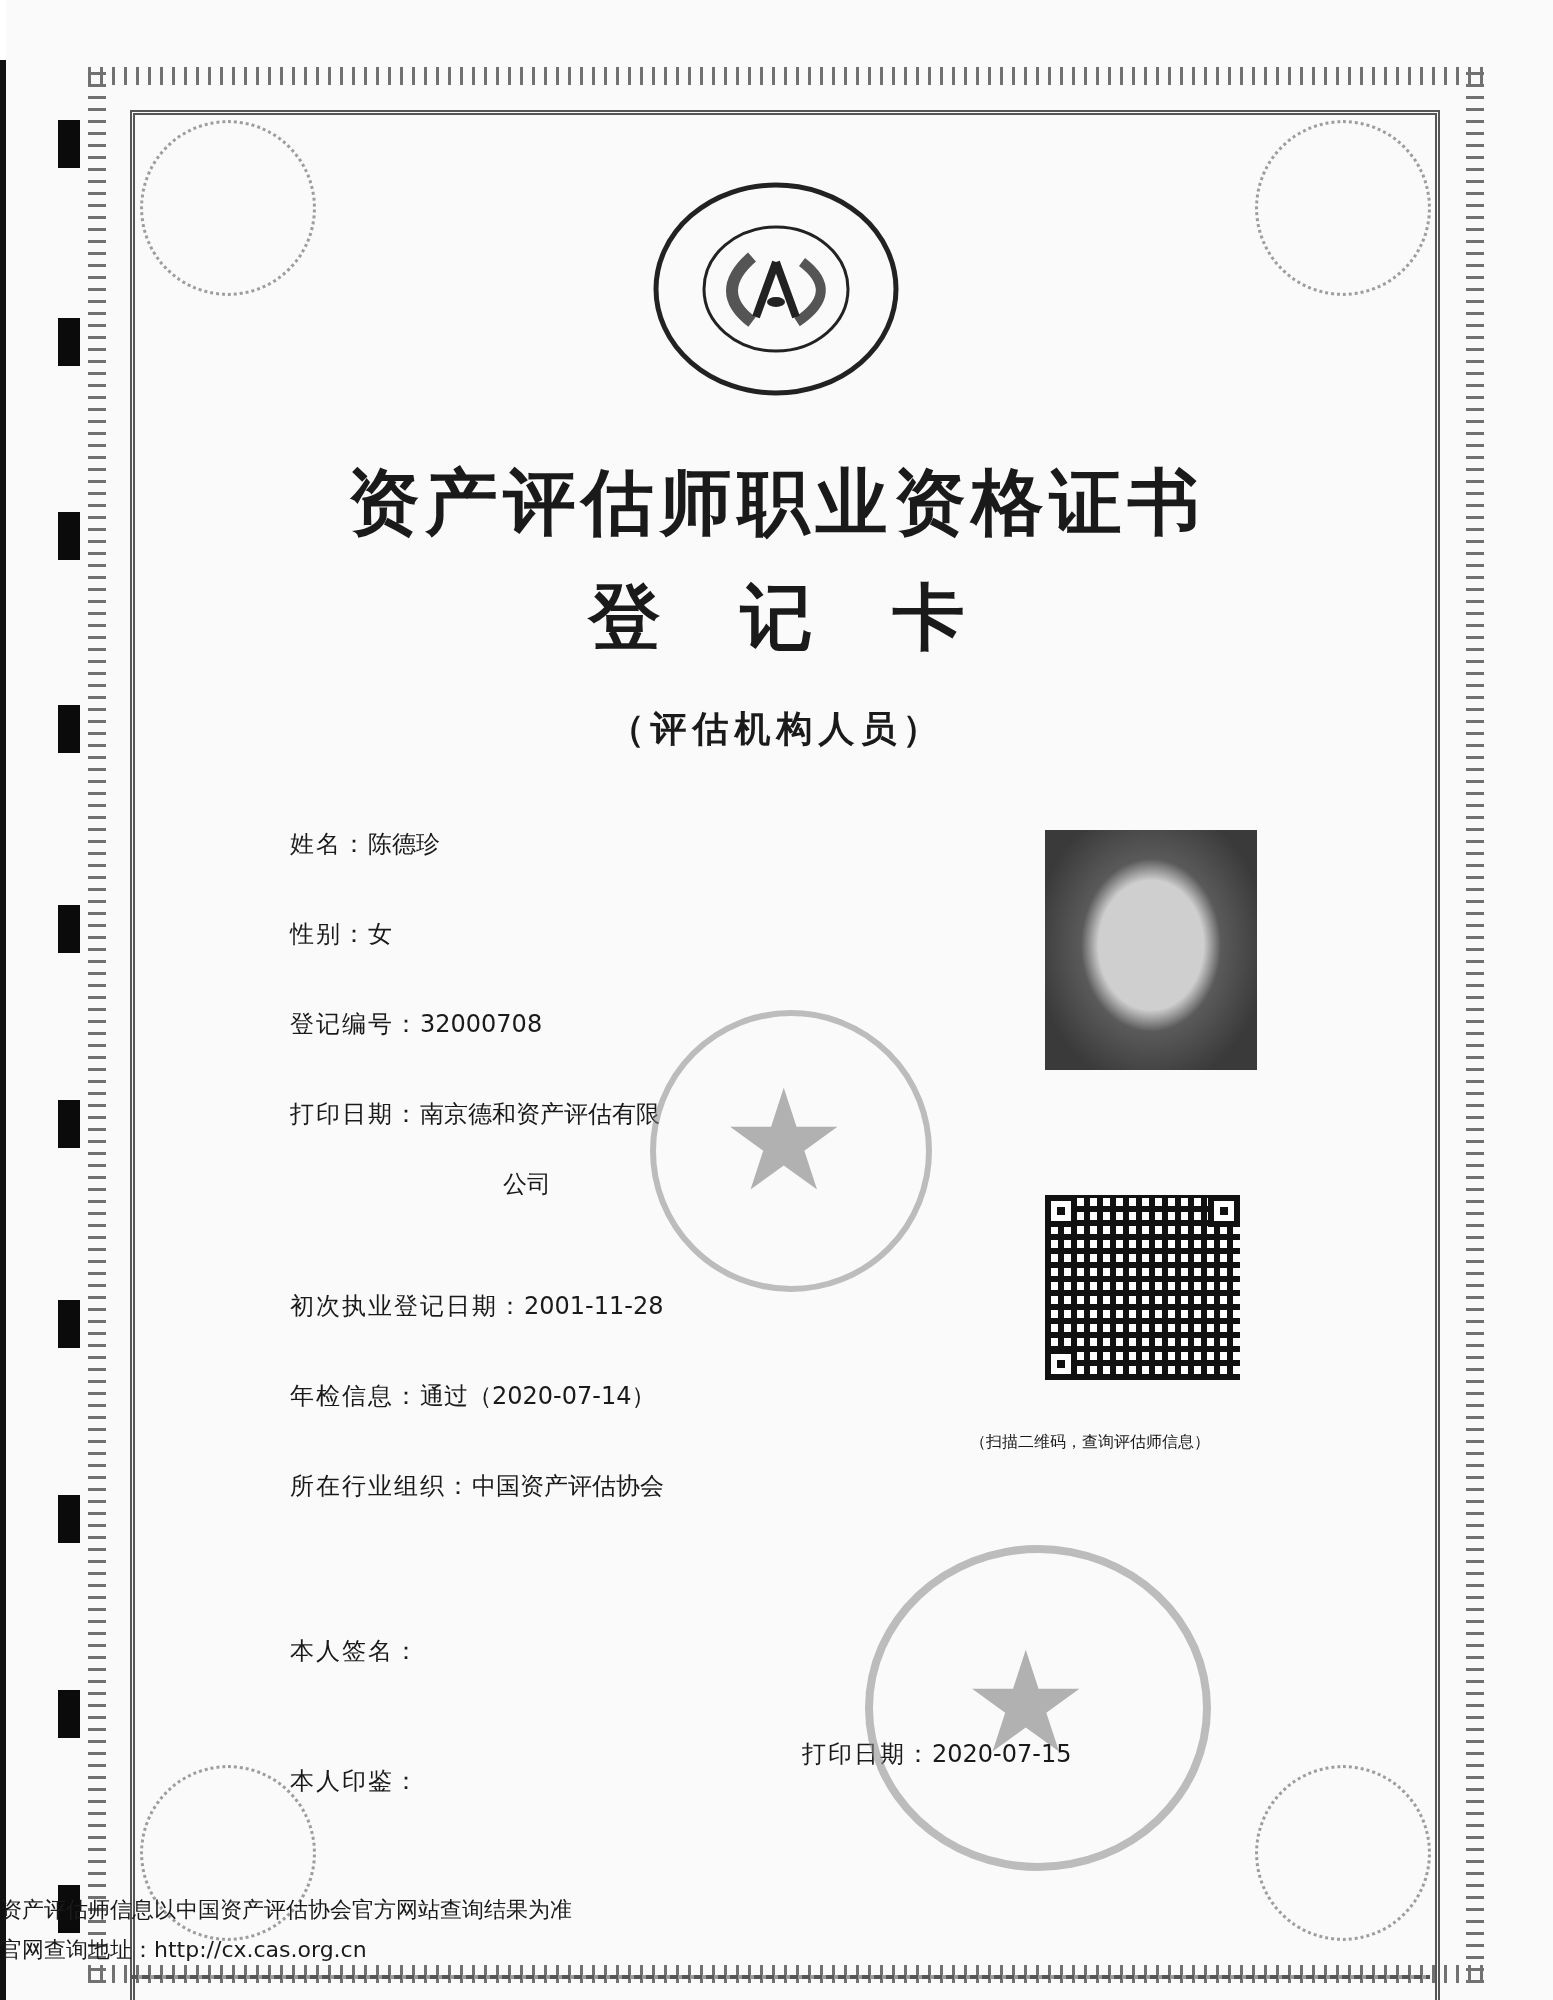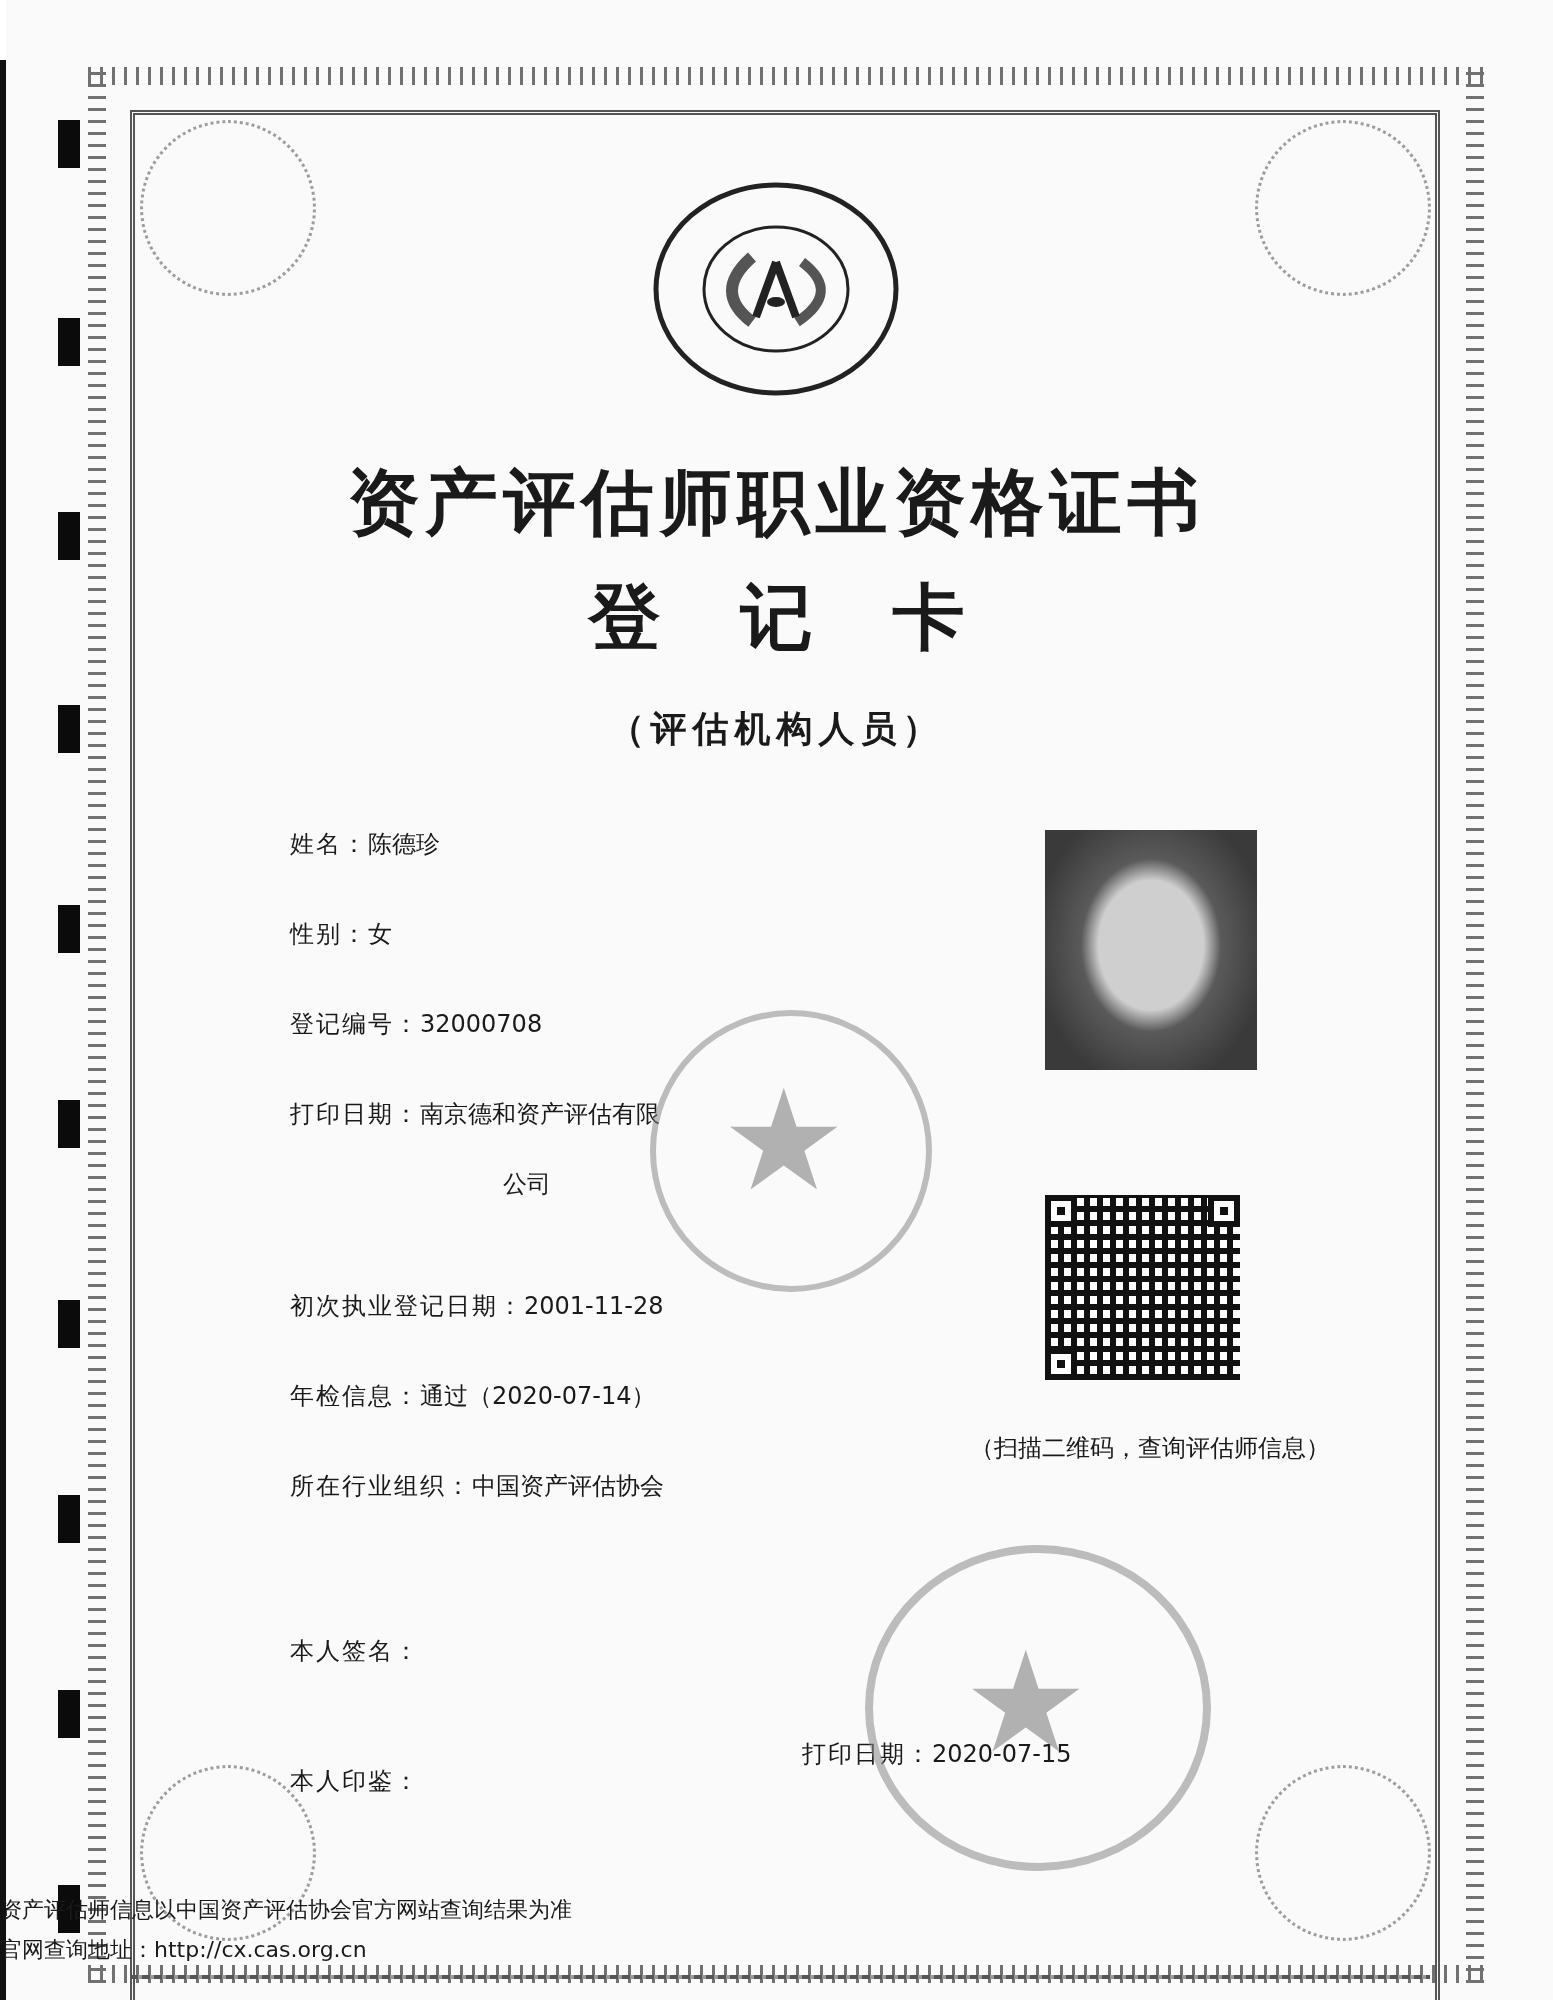--- a/index.html
+++ b/index.html
@@ -23,21 +23,21 @@
   .title-sub{top:570px;font-size:72px;letter-spacing:80px;padding-left:80px;box-sizing:border-box;}
   .title-role{top:705px;font-size:36px;letter-spacing:6px;}
   .field{position:absolute;left:290px;font-size:24px;font-family:"DejaVu Sans","Liberation Sans",sans-serif;white-space:nowrap;}
   .field .lbl{letter-spacing:2px;}
   .photo{position:absolute;left:1045px;top:830px;width:212px;height:240px;background:radial-gradient(ellipse 55% 60% at 50% 48%,#cfcfcf 0 45%,#5a5a5a 60%,#3a3a3a 100%);}
   .qr{position:absolute;left:1045px;top:1195px;width:195px;height:185px;background:
       repeating-linear-gradient(0deg,#111 0 6px,transparent 6px 14px),
       repeating-linear-gradient(90deg,#111 0 6px,#fff 6px 13px);}
   .qr-finder{position:absolute;width:32px;height:32px;border:6px solid #111;background:#fff;box-sizing:border-box;}
   .qr-finder::after{content:"";position:absolute;left:6px;top:6px;width:8px;height:8px;background:#111;}
-  .qr-caption{position:absolute;left:970px;top:1432px;font-size:24px;font-family:"DejaVu Sans","Liberation Sans",sans-serif;}
+  .qr-caption{position:absolute;left:970px;top:1432px;font-size:16px;font-family:"DejaVu Sans","Liberation Sans",sans-serif;}
   .seal{position:absolute;border-radius:50%;border:6px solid #8a8a8a;opacity:.55;}
   .star{position:absolute;color:#777;font-size:140px;line-height:1;}
   .footer{position:absolute;left:0;width:100%;text-align:left;font-size:22px;font-family:"DejaVu Sans","Liberation Sans",sans-serif;}
   .footer-rule{position:absolute;left:130px;top:1975px;width:1300px;height:4px;background:repeating-linear-gradient(90deg,#555 0 8px,#999 8px 12px);}
 </style>
 </head>
 <body>
 
 <div class="binder"></div>
 <div class="binder-top"></div>

